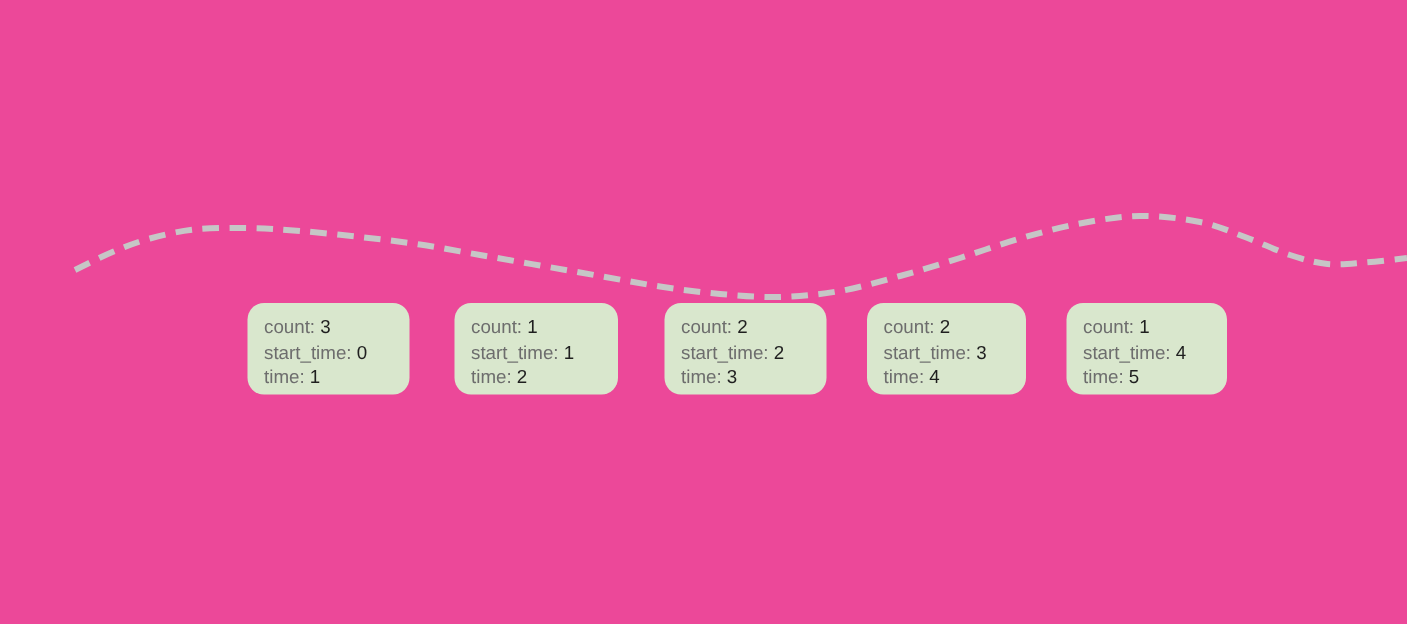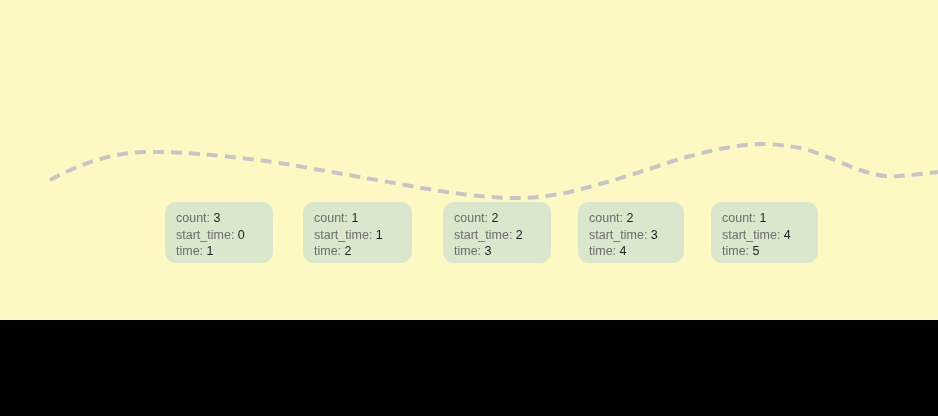--- a/index.html
+++ b/index.html
@@ -45,21 +45,21 @@
   .node-key {
     color: #6d6d6d;
   }
   .node-val {
     color: #1f1f1f;
   }
 </style>
 </head>
 <body>
 
-<div id="canvas" style="width: 938px; height: 320px; background: #fef9c3;">
+<div id="canvas" style="width: 938px; height: 416px; background: #ec4899;">
 
   <svg id="trend-svg" viewBox="0 0 938 416" xmlns="http://www.w3.org/2000/svg">
     <path id="trend-path" fill="none" stroke="#c6c6c6" stroke-width="4" stroke-dasharray="11 7" stroke-linecap="butt" d="M 50 180 C 54.166666666666664 178, 66.66666666666667 171.5, 75 168 C 83.33333333333333 164.5, 90.83333333333333 161.5, 100 159 C 109.16666666666667 156.5, 119.16666666666667 154.16666666666666, 130 153 C 140.83333333333334 151.83333333333334, 153.33333333333334 151.83333333333334, 165 152 C 176.66666666666666 152.16666666666666, 187.5 153, 200 154 C 212.5 155, 226.66666666666666 156.5, 240 158 C 253.33333333333334 159.5, 266.6666666666667 161, 280 163 C 293.3333333333333 165, 306.6666666666667 167.66666666666666, 320 170 C 333.3333333333333 172.33333333333334, 346.6666666666667 174.66666666666666, 360 177 C 373.3333333333333 179.33333333333334, 386.6666666666667 181.66666666666666, 400 184 C 413.3333333333333 186.33333333333334, 426.6666666666667 189, 440 191 C 453.3333333333333 193, 466.6666666666667 194.83333333333334, 480 196 C 493.3333333333333 197.16666666666666, 506.6666666666667 198.33333333333334, 520 198 C 533.3333333333334 197.66666666666666, 546.6666666666666 196.33333333333334, 560 194 C 573.3333333333334 191.66666666666666, 586.6666666666666 187.66666666666666, 600 184 C 613.3333333333334 180.33333333333334, 626.6666666666666 176.16666666666666, 640 172 C 653.3333333333334 167.83333333333334, 666.6666666666666 162.83333333333334, 680 159 C 693.3333333333334 155.16666666666666, 706.6666666666666 151.5, 720 149 C 733.3333333333334 146.5, 746.6666666666666 144.16666666666666, 760 144 C 773.3333333333334 143.83333333333334, 788.3333333333334 145.66666666666666, 800 148 C 811.6666666666666 150.33333333333334, 820 154.33333333333334, 830 158 C 840 161.66666666666666, 850.8333333333334 167, 860 170 C 869.1666666666666 173, 876.6666666666666 175.16666666666666, 885 176 C 893.3333333333334 176.83333333333334, 901.1666666666666 175.66666666666666, 910 175 C 918.8333333333334 174.33333333333334, 933.3333333333334 172.5, 938 172"></path>
   </svg>
 
   <div id="node-layer">
       <div class="node-card" style="left: 165px; top: 202px; width: 108px; height: 61px; background: rgb(217, 231, 205);">
         <div class="node-row"><span class="node-key" style="color: rgb(109, 109, 109);">count:</span> <span class="node-val" style="color: rgb(31, 31, 31);">3</span></div>
         <div class="node-row"><span class="node-key" style="color: rgb(109, 109, 109);">start_time:</span> <span class="node-val" style="color: rgb(31, 31, 31);">0</span></div>
         <div class="node-row"><span class="node-key" style="color: rgb(109, 109, 109);">time:</span> <span class="node-val" style="color: rgb(31, 31, 31);">1</span></div>

